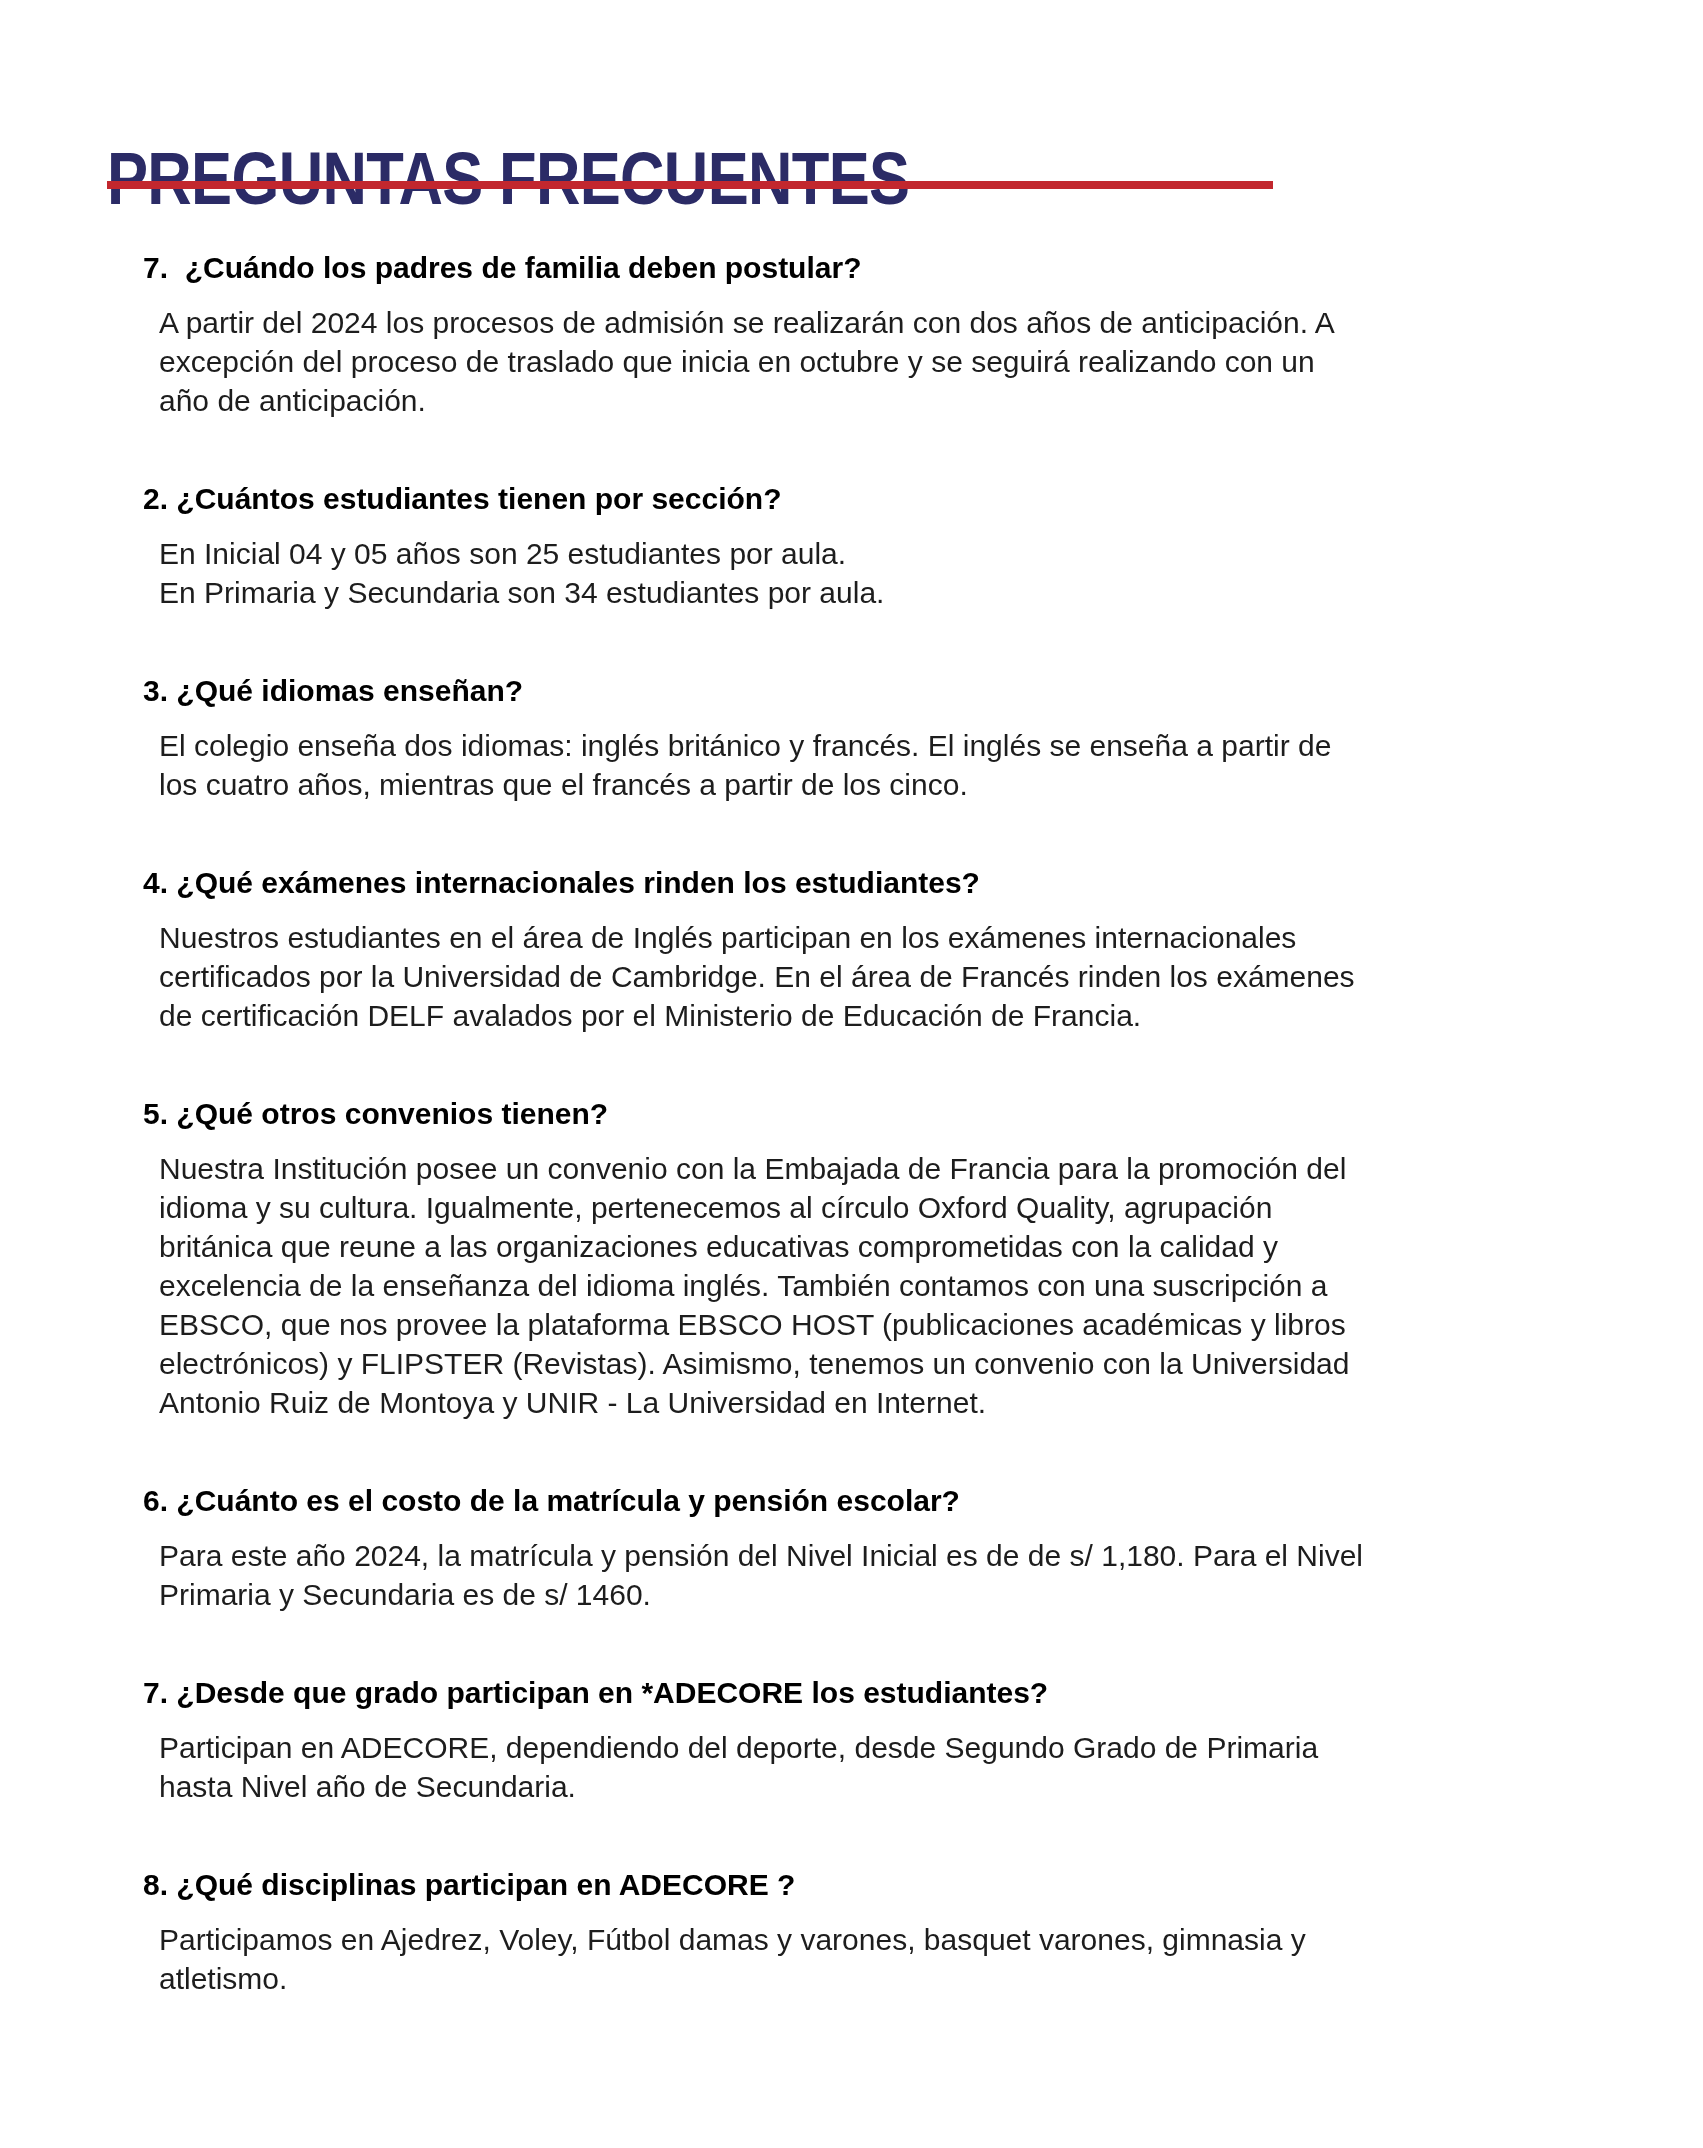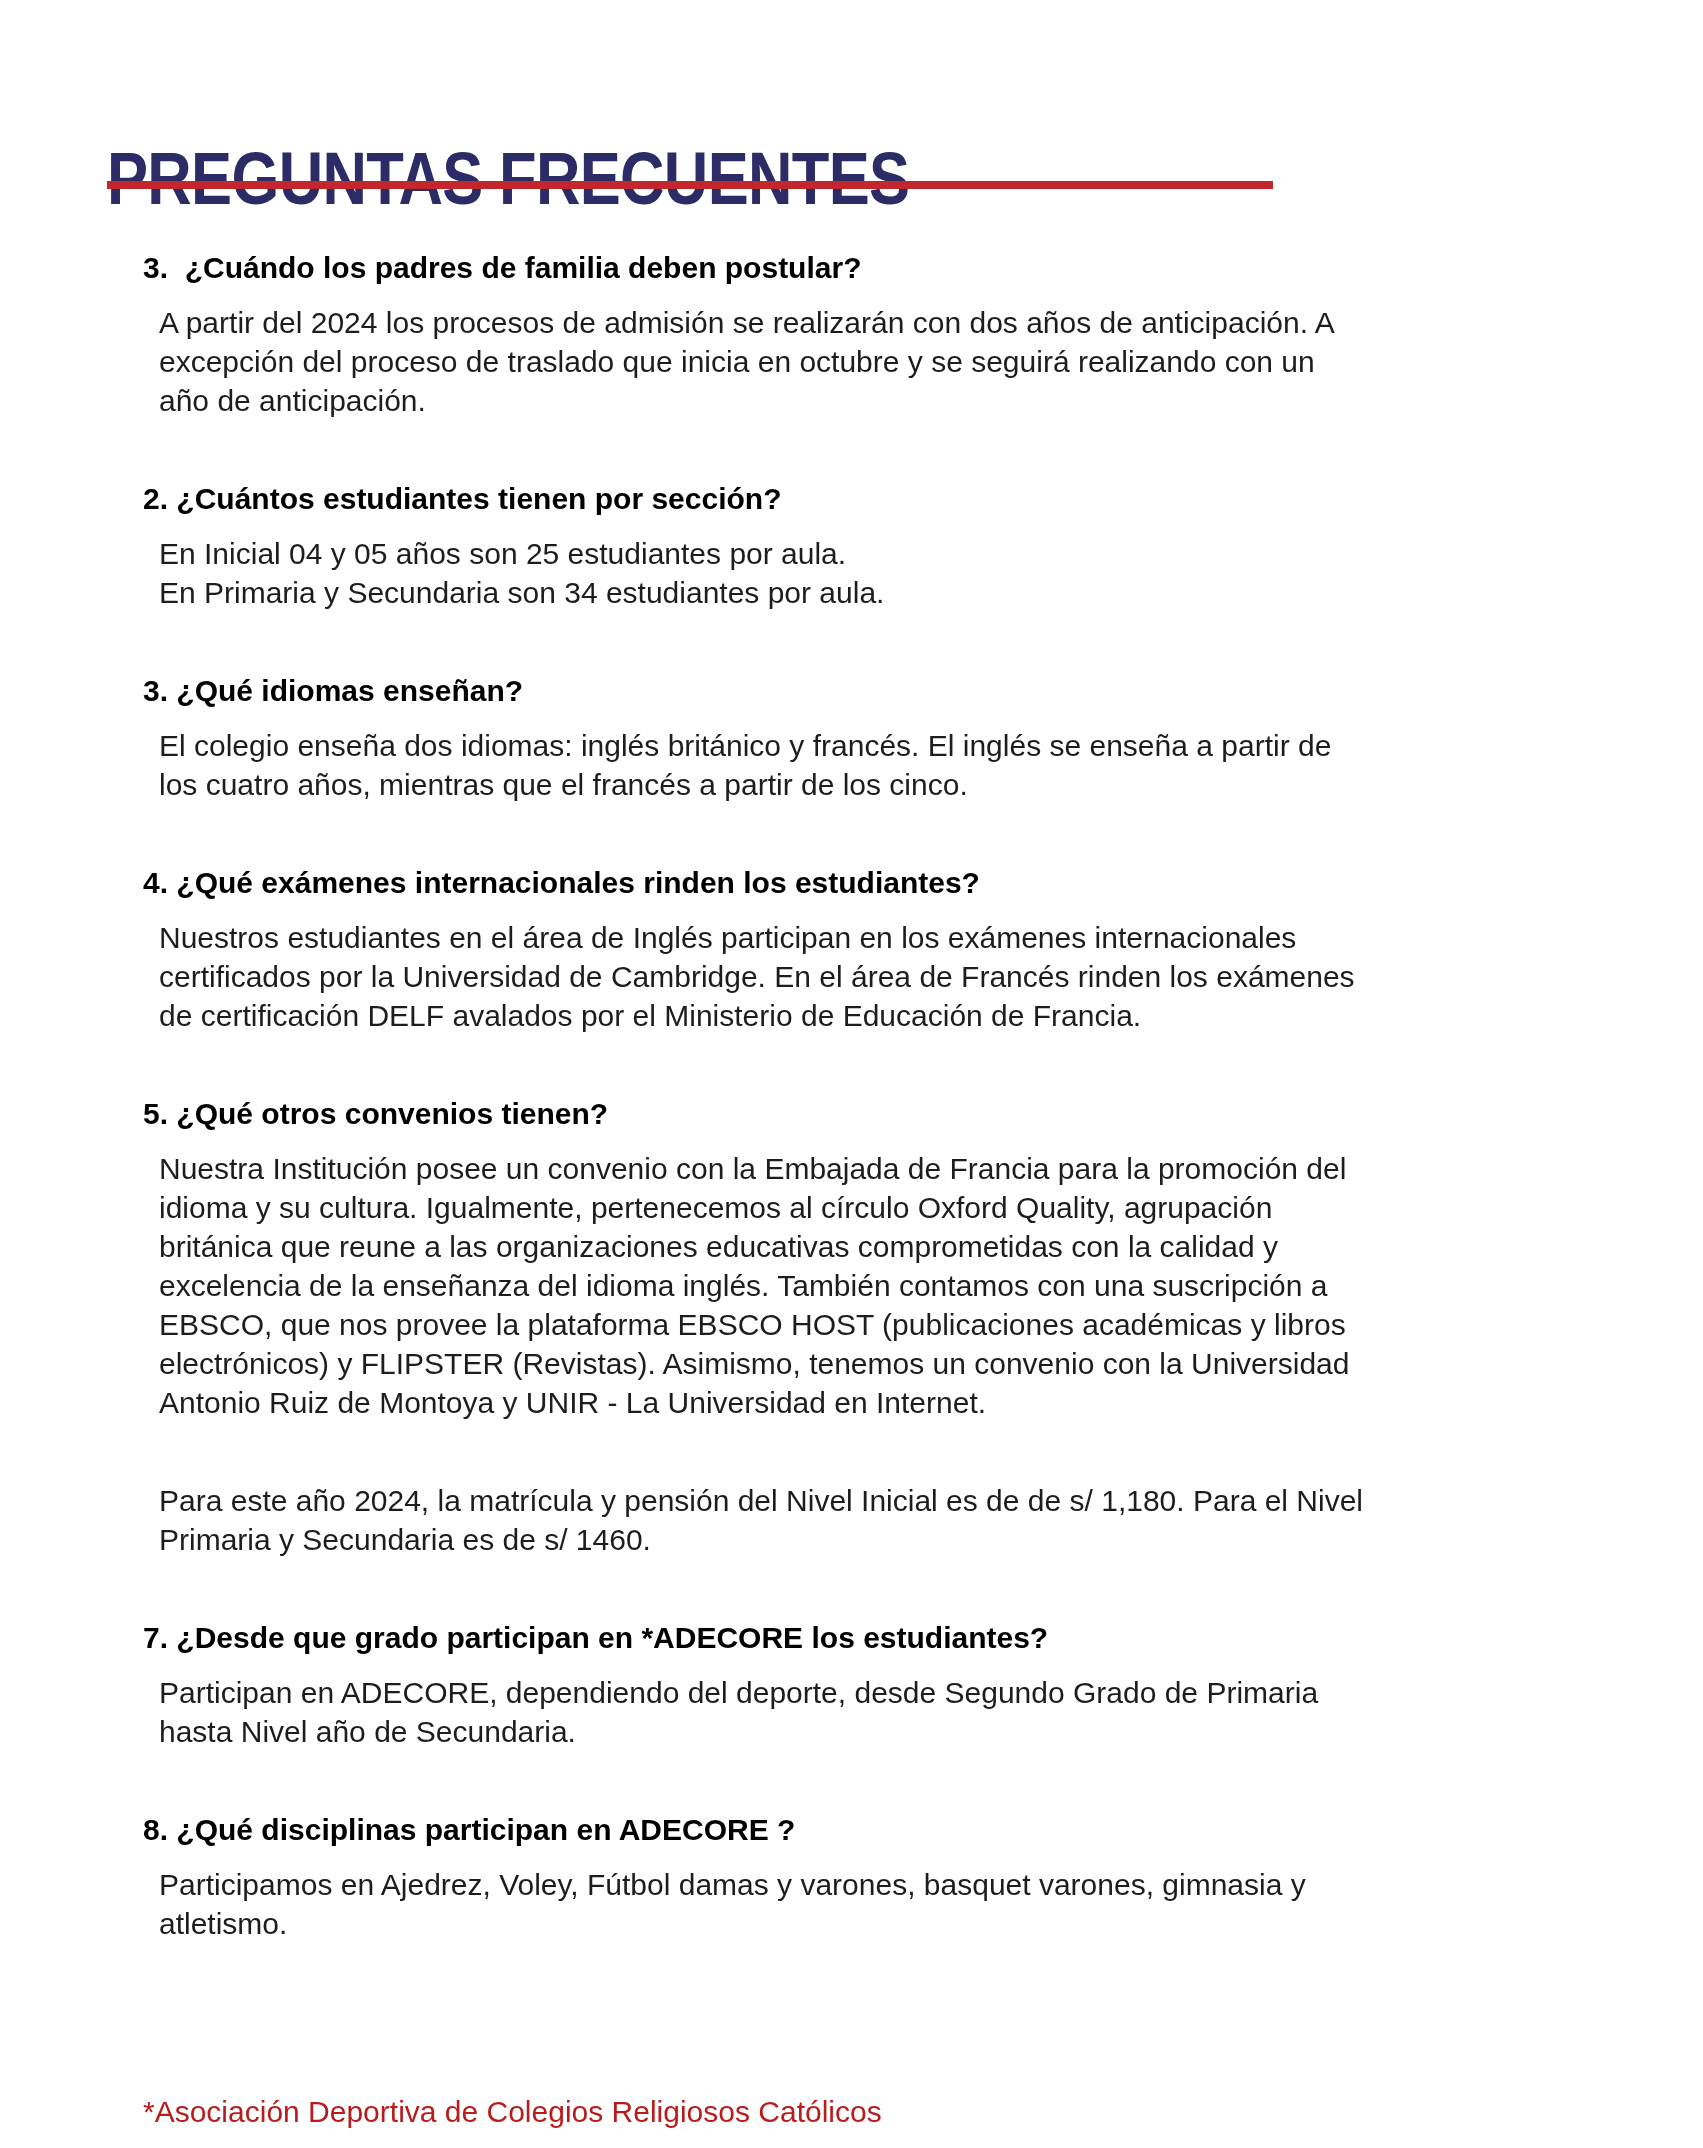--- a/index.html
+++ b/index.html
@@ -75,21 +75,21 @@
 <body>
 
 <div class="page">
 
   <h1 class="doc-title">PREGUNTAS FRECUENTES</h1>
   <div class="title-rule"></div>
 
   <div class="content">
 
     <section class="faq-item">
-      <h2 class="q">3.  ¿Cuándo los padres de familia deben postular?</h2>
+      <h2 class="q">7.  ¿Cuándo los padres de familia deben postular?</h2>
       <p class="a">A partir del 2024 los procesos de admisión se realizarán con dos años de anticipación. A
 excepción del proceso de traslado que inicia en octubre y se seguirá realizando con un
 año de anticipación.</p>
     </section>
 
     <section class="faq-item">
       <h2 class="q">2. ¿Cuántos estudiantes tienen por sección?</h2>
       <p class="a">En Inicial 04 y 05 años son 25 estudiantes por aula.
 En Primaria y Secundaria son 34 estudiantes por aula.</p>
     </section>
@@ -112,20 +112,21 @@
       <p class="a">Nuestra Institución posee un convenio con la Embajada de Francia para la promoción del
 idioma y su cultura. Igualmente, pertenecemos al círculo Oxford Quality, agrupación
 británica que reune a las organizaciones educativas comprometidas con la calidad y
 excelencia de la enseñanza del idioma inglés. También contamos con una suscripción a
 EBSCO, que nos provee la plataforma EBSCO HOST (publicaciones académicas y libros
 electrónicos) y FLIPSTER (Revistas). Asimismo, tenemos un convenio con la Universidad
 Antonio Ruiz de Montoya y UNIR - La Universidad en Internet.</p>
     </section>
 
     <section class="faq-item">
+      <h2 class="q">6. ¿Cuánto es el costo de la matrícula y pensión escolar?</h2>
       <p class="a">Para este año 2024, la matrícula y pensión del Nivel Inicial es de de s/ 1,180. Para el Nivel
 Primaria y Secundaria es de s/ 1460.</p>
     </section>
 
     <section class="faq-item">
       <h2 class="q">7. ¿Desde que grado participan en *ADECORE los estudiantes?</h2>
       <p class="a">Participan en ADECORE, dependiendo del deporte, desde Segundo Grado de Primaria
 hasta Nivel año de Secundaria.</p>
     </section>
 

